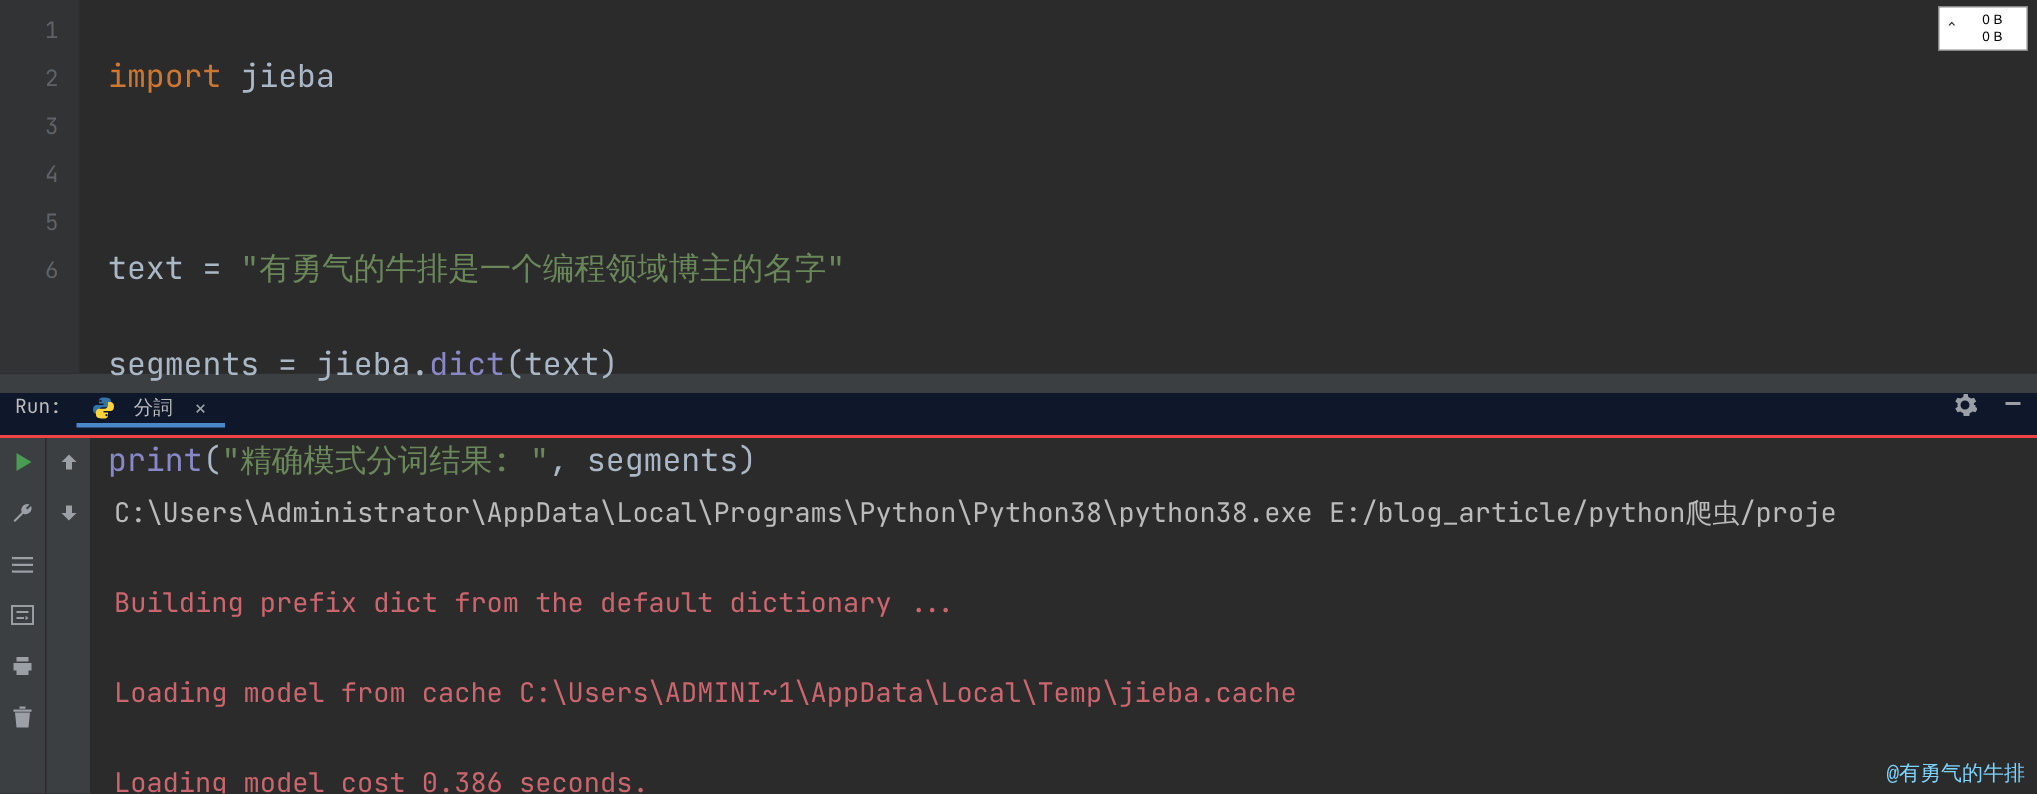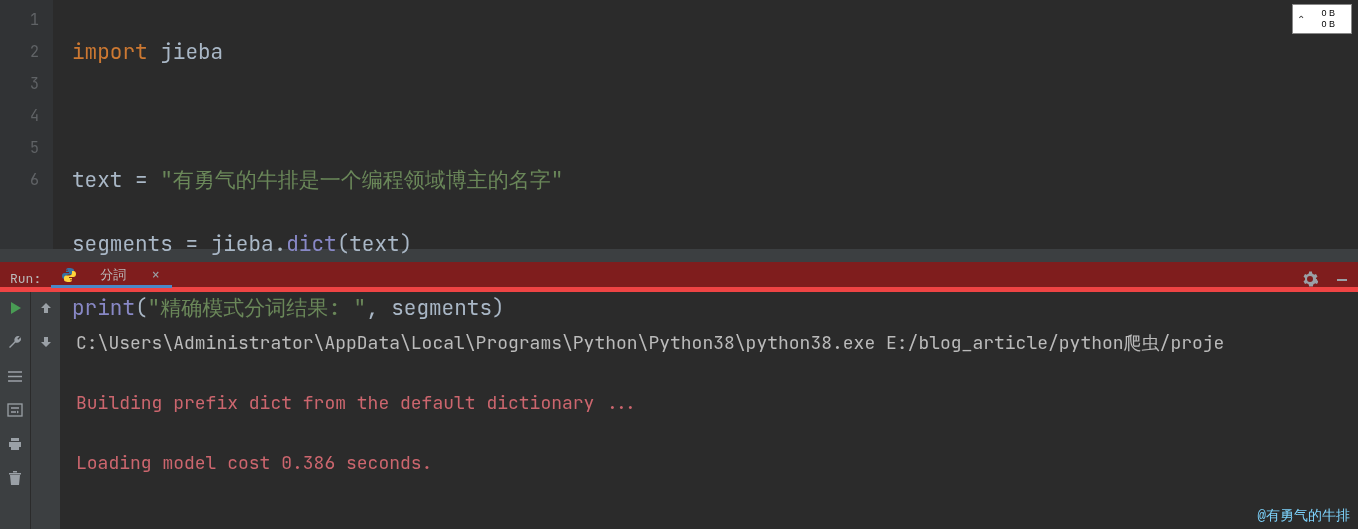--- a/index.html
+++ b/index.html
@@ -8,23 +8,23 @@
   .gutter{width:54px;background:#313335;color:#606366;text-align:right;padding:4px 14px 0 0;font-size:15px;line-height:32px;user-select:none;border-right:1px solid #2b2b2b}
   .gutter .ln{height:32px}
   .code{flex:1;padding:4px 0 0 18px;line-height:32px;font-size:21px;white-space:pre}
   .kw{color:#cc7832}
   .fn{color:#8888c6}
   .str{color:#6a8759}
   .p{color:#a9b7c6}
   .ident{color:#a9b7c6}
   .divider{height:13px;background:#3c3f41}
 
-  .run-header{height:30px;background:#7f1d1d;display:flex;align-items:flex-end;font-size:13px;color:#bbbbbb;border-bottom:5px solid #ef4444}
+  .run-header{height:30px;background:#0f172a;display:flex;align-items:flex-start;font-size:13px;color:#bbbbbb;border-bottom:2px solid #ef4444}
   .run-label{display:flex;align-items:center;padding:0 10px;color:#bbbbbb}
-  .run-tab{display:flex;align-items:center;padding:0 10px;gap:23px;border-bottom:3px solid #4a88c7;margin-bottom:-1px}
+  .run-tab{display:flex;align-items:center;padding:0 10px;gap:12px;border-bottom:3px solid #4a88c7;margin-bottom:-1px}
   .py-icon{display:inline-flex;width:16px;height:16px}
   .tab-close{color:#9aa0a6;font-size:15px;padding:0 2px}
   .run-header .spacer{flex:1}
   .header-icon{width:32px;display:flex;align-items:center;justify-content:center;color:#9aa0a6}
 
   .run-body{display:flex;height:287px;background:#2b2b2b}
   .tool-col{width:30px;background:#3c3f41;display:flex;flex-direction:column;align-items:center;padding-top:6px;gap:14px}
   .tool-col .ico{width:20px;height:20px;display:flex;align-items:center;justify-content:center;color:#9aa0a6}
   .arrow-col{width:30px;background:#3c3f41;display:flex;flex-direction:column;align-items:center;padding-top:6px;gap:14px;border-left:1px solid #2b2b2b}
   .arrow-col .ico{width:20px;height:20px;display:flex;align-items:center;justify-content:center;color:#9aa0a6}
@@ -137,19 +137,20 @@
     </div>
     <div class="ico">
       <svg width="14" height="14" viewBox="0 0 14 14">
           <path fill="#9aa0a6" d="M7 12L2 7h3V2h4v5h3z"></path>
         </svg>
     </div>
   </div>
   <div class="console">
 <div class="c-normal">C:\Users\Administrator\AppData\Local\Programs\Python\Python38\python38.exe E:/blog_article/python爬虫/proje</div>
 <div class="c-err">Building prefix dict from the default dictionary ...</div>
+<div class="c-err">Loading model from cache C:\Users\ADMINI~1\AppData\Local\Temp\jieba.cache</div>
 <div class="c-err">Loading model cost 0.386 seconds.</div>
 
 
   </div>
 </div>
 
 <div class="watermark">@有勇气的牛排</div>
 
 </body></html>

